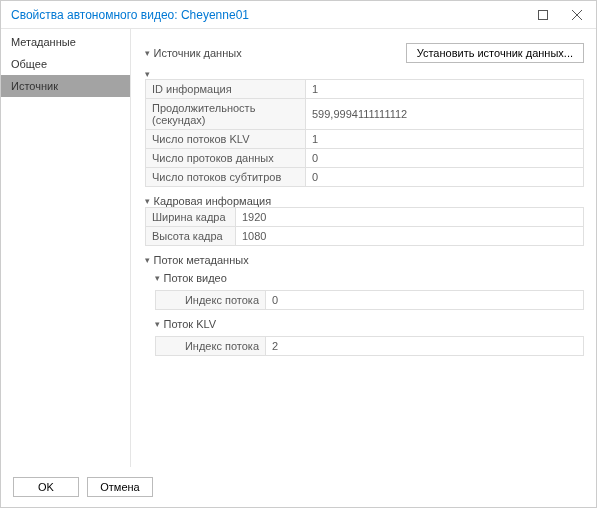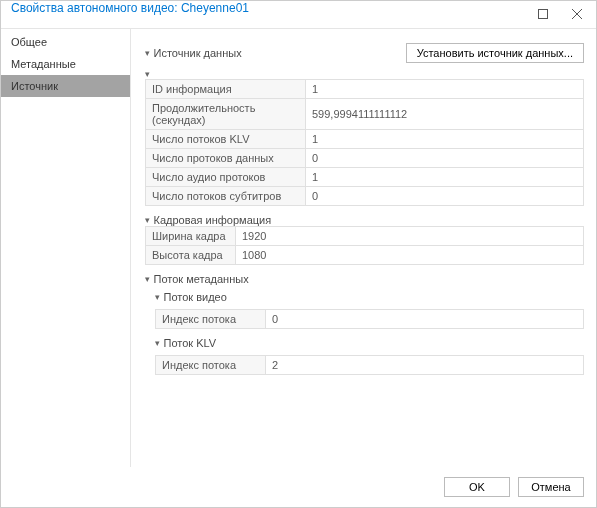--- a/index.html
+++ b/index.html
@@ -1,38 +1,38 @@
 <!DOCTYPE html>
 <html><head>
 <meta charset="utf-8">
 <style>
 * { box-sizing: border-box; margin: 0; padding: 0; }
 body { font-family: "Segoe UI", Tahoma, sans-serif; font-size: 11px; color: #333; background: #fff; }
 .window { width: 597px; height: 508px; border: 1px solid #ccc; display: flex; flex-direction: column; background: #fff; }
-.titlebar { display: flex; justify-content: space-between; height: 28px; padding: 0 2px 0 10px; border-bottom: 1px solid #e5e5e5; }
+.titlebar { display: flex; align-items: center; justify-content: space-between; height: 28px; padding: 0 2px 0 10px; border-bottom: 1px solid #e5e5e5; }
 .titlebar-title { color: #0078d4; font-size: 12px; }
 .titlebar-controls { display: flex; }
 .titlebar-btn { width: 34px; height: 26px; display: flex; align-items: center; justify-content: center; color: #555; cursor: pointer; }
 .body { flex: 1; display: flex; overflow: hidden; }
 .sidebar { width: 130px; border-right: 1px solid #e5e5e5; padding-top: 2px; }
 .tab { padding: 5px 10px; cursor: pointer; color: #333; }
 .tab.active { background: #a3a3a3; }
 .main { flex: 1; padding: 8px 12px 4px 14px; overflow-y: auto; }
 .section-header { display: flex; align-items: center; justify-content: space-between; margin: 6px 0 6px 0; }
 .section-title { display: flex; align-items: center; gap: 4px; font-size: 11px; color: #4a4a4a; cursor: pointer; }
 .section-title.sub { margin-left: 10px; margin-top: 6px; margin-bottom: 6px; }
 .chev { font-size: 9px; color: #666; }
 .set-source-btn { border: 1px solid #bbb; background: #fff; padding: 3px 10px; font-size: 11px; cursor: pointer; text-align: center; }
 table.props { width: 100%; border-collapse: collapse; margin-bottom: 8px; }
 table.props.sub { width: calc(100% - 10px); margin-left: 10px; }
 table.props td { border: 1px solid #e0e0e0; padding: 3px 6px; font-size: 11px; color: #595959; }
 table.props td.key { background: #f7f7f7; width: 160px; }
 table.props.short td.key { width: 90px; }
-table.props.sub td.key { width: 110px; }
-.footer { display: flex; justify-content: flex-end; gap: 8px; padding: 10px 12px; }
+table.props.sub td.key { width: 110px; text-align: right; }
+.footer { display: flex; justify-content: flex-start; gap: 8px; padding: 10px 12px; }
 .footer button { border: 1px solid #bbb; background: #fff; padding: 3px 0; width: 66px; font-size: 11px; cursor: pointer; }
 .main::-webkit-scrollbar { width: 10px; }
 .main::-webkit-scrollbar-thumb { background: #cdcdcd; }
 .main::-webkit-scrollbar-track { background: #f0f0f0; }
 </style>
 </head>
 <body>
 
 <div class="window">
   <div class="titlebar">
@@ -47,22 +47,22 @@
           <svg width="10" height="10" viewBox="0 0 10 10">
             <line x1="0" y1="0" x2="10" y2="10" stroke="#555" stroke-width="1"></line>
             <line x1="10" y1="0" x2="0" y2="10" stroke="#555" stroke-width="1"></line>
           </svg>
         </div>
     </div>
   </div>
 
   <div class="body">
     <div class="sidebar">
+      <div class="tab">Метаданные</div>
       <div class="tab">Общее</div>
-      <div class="tab">Метаданные</div>
       <div class="tab active">Источник</div>
     </div>
 
     <div class="main">
 
       <div class="section-header">
         <div class="section-title">
           <span class="chev">▾</span>
           <span>Источник данных</span>
         </div>
@@ -82,24 +82,20 @@
               <td class="key">Продолжительность (секундах)</td>
               <td>599,9994111111112</td>
             </tr>
         <tr>
               <td class="key">Число потоков KLV</td>
               <td>1</td>
             </tr>
         <tr>
               <td class="key">Число протоков данных</td>
               <td>0</td>
-            </tr>
-        <tr>
-              <td class="key">Число аудио протоков</td>
-              <td>1</td>
             </tr>
         <tr>
               <td class="key">Число потоков субтитров</td>
               <td>0</td>
             </tr>
       </tbody>
         </table>
 
       <div class="section-title">
         <span class="chev">▾</span>

